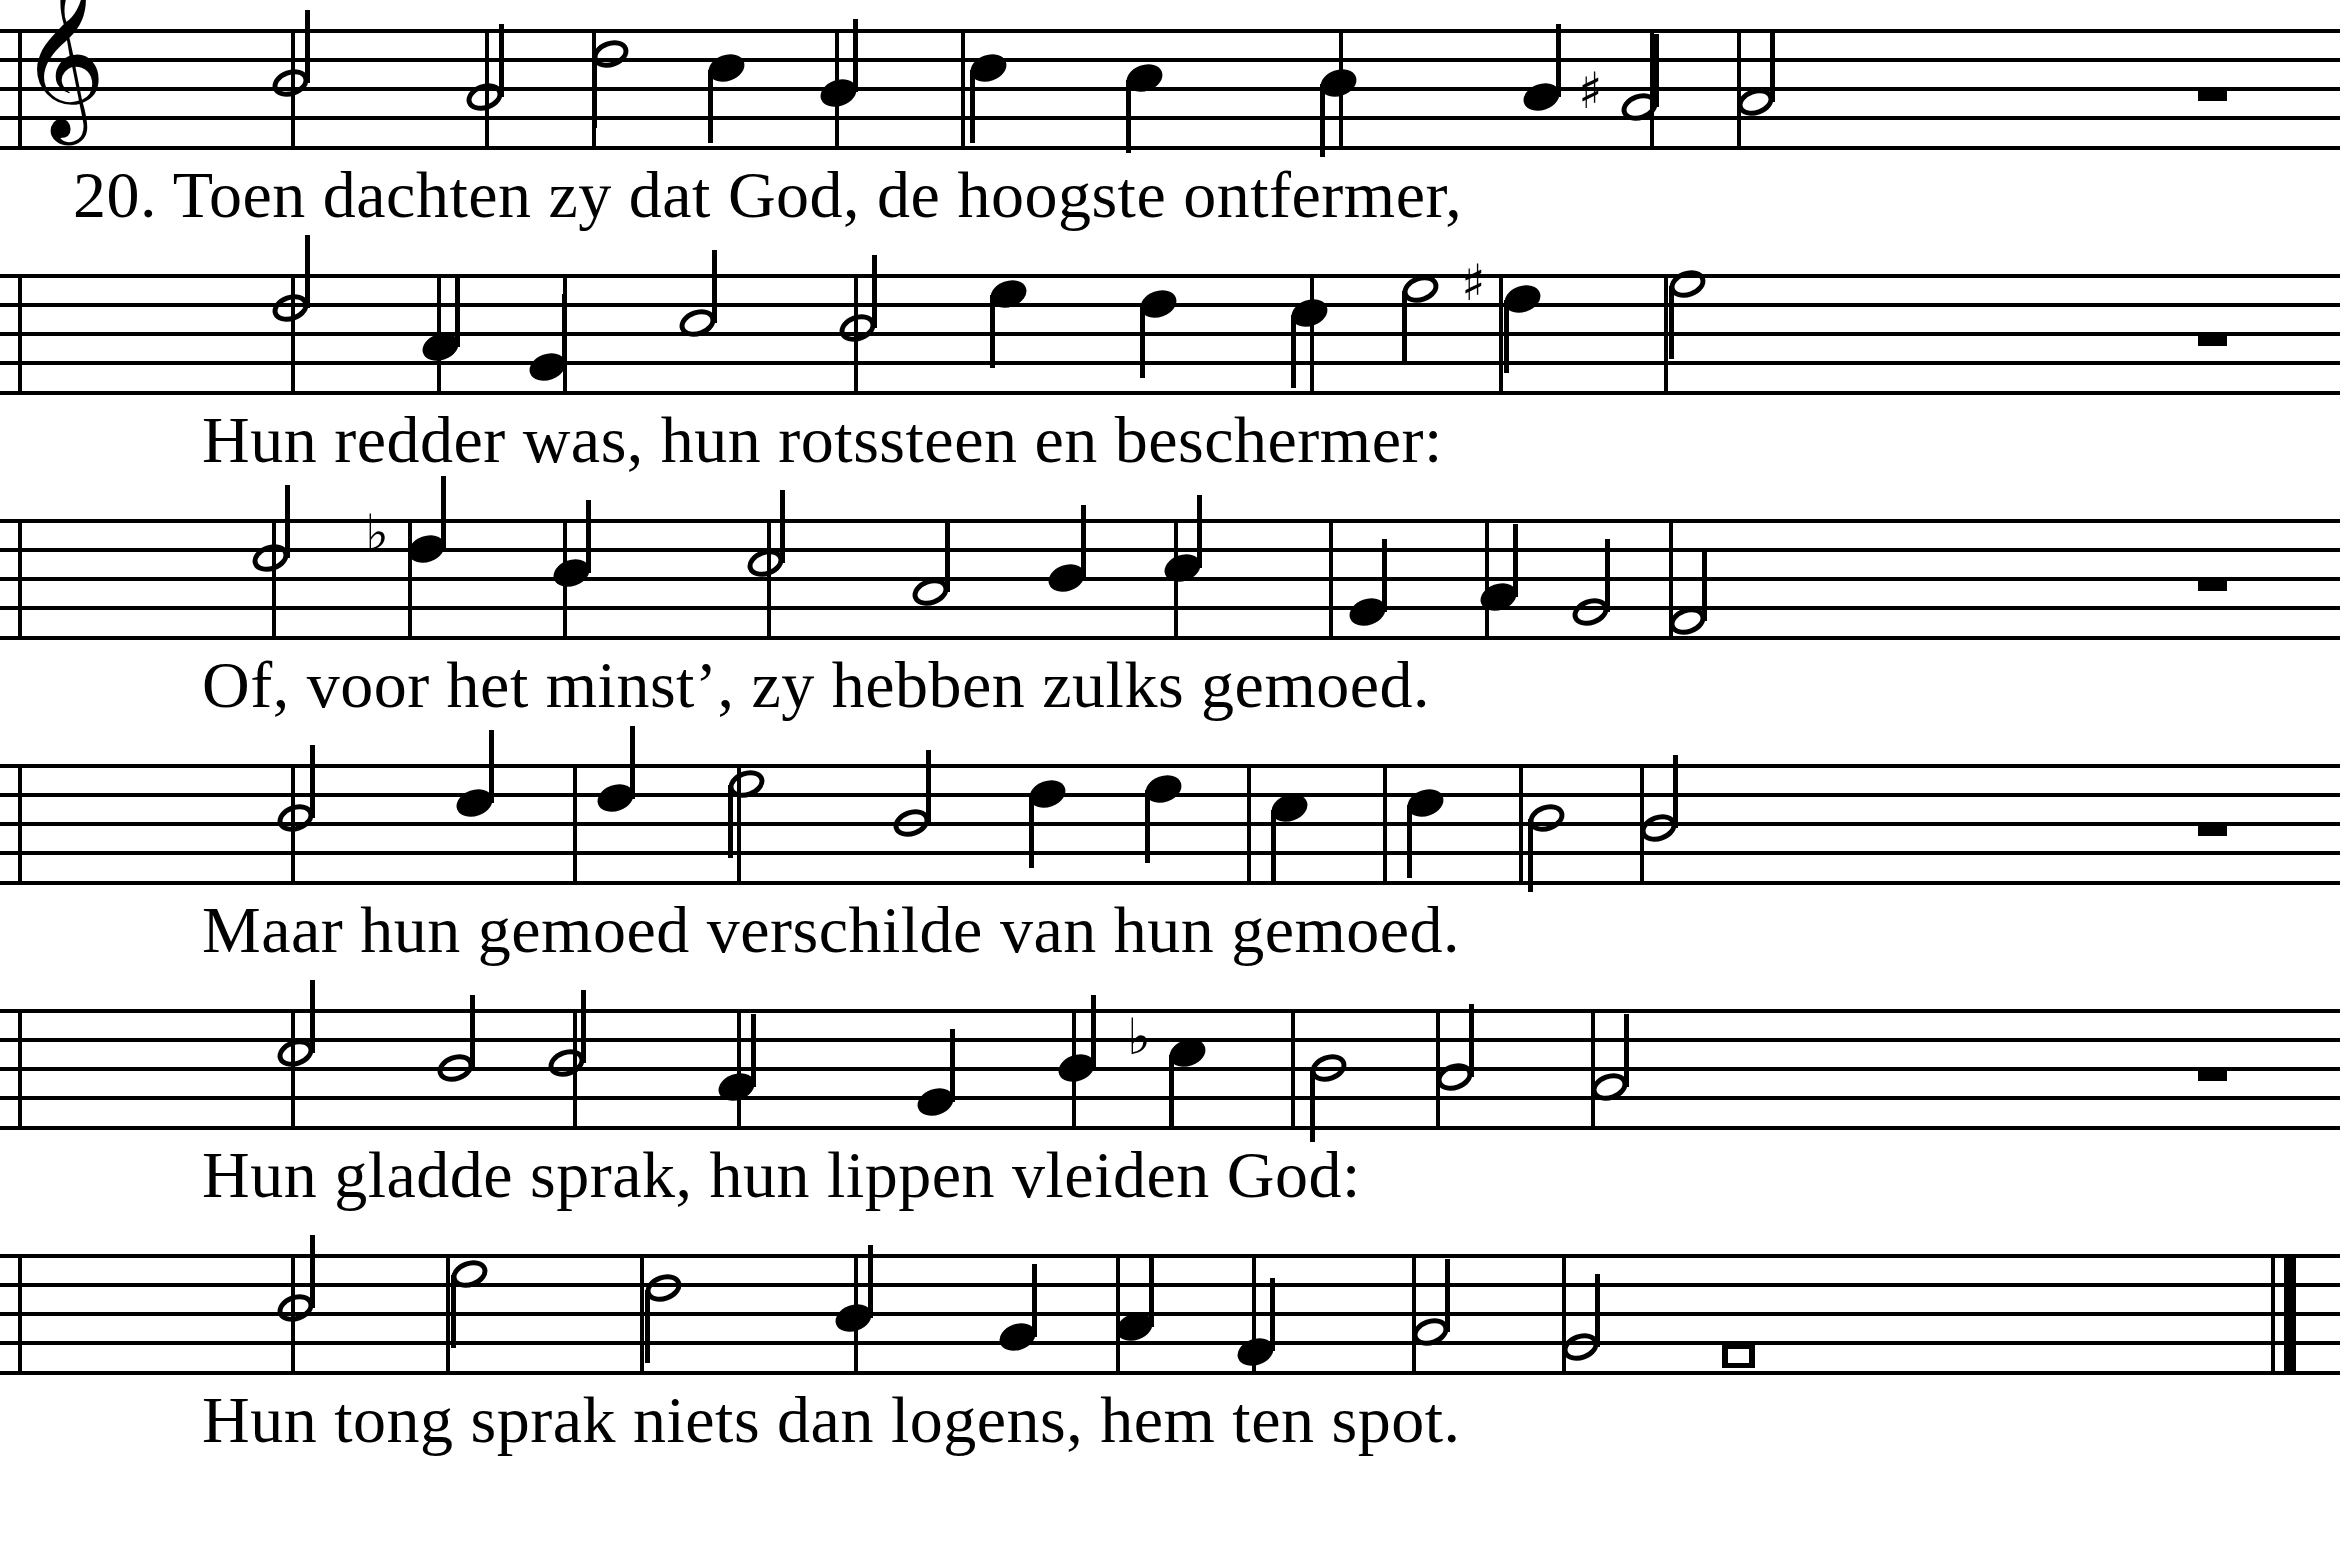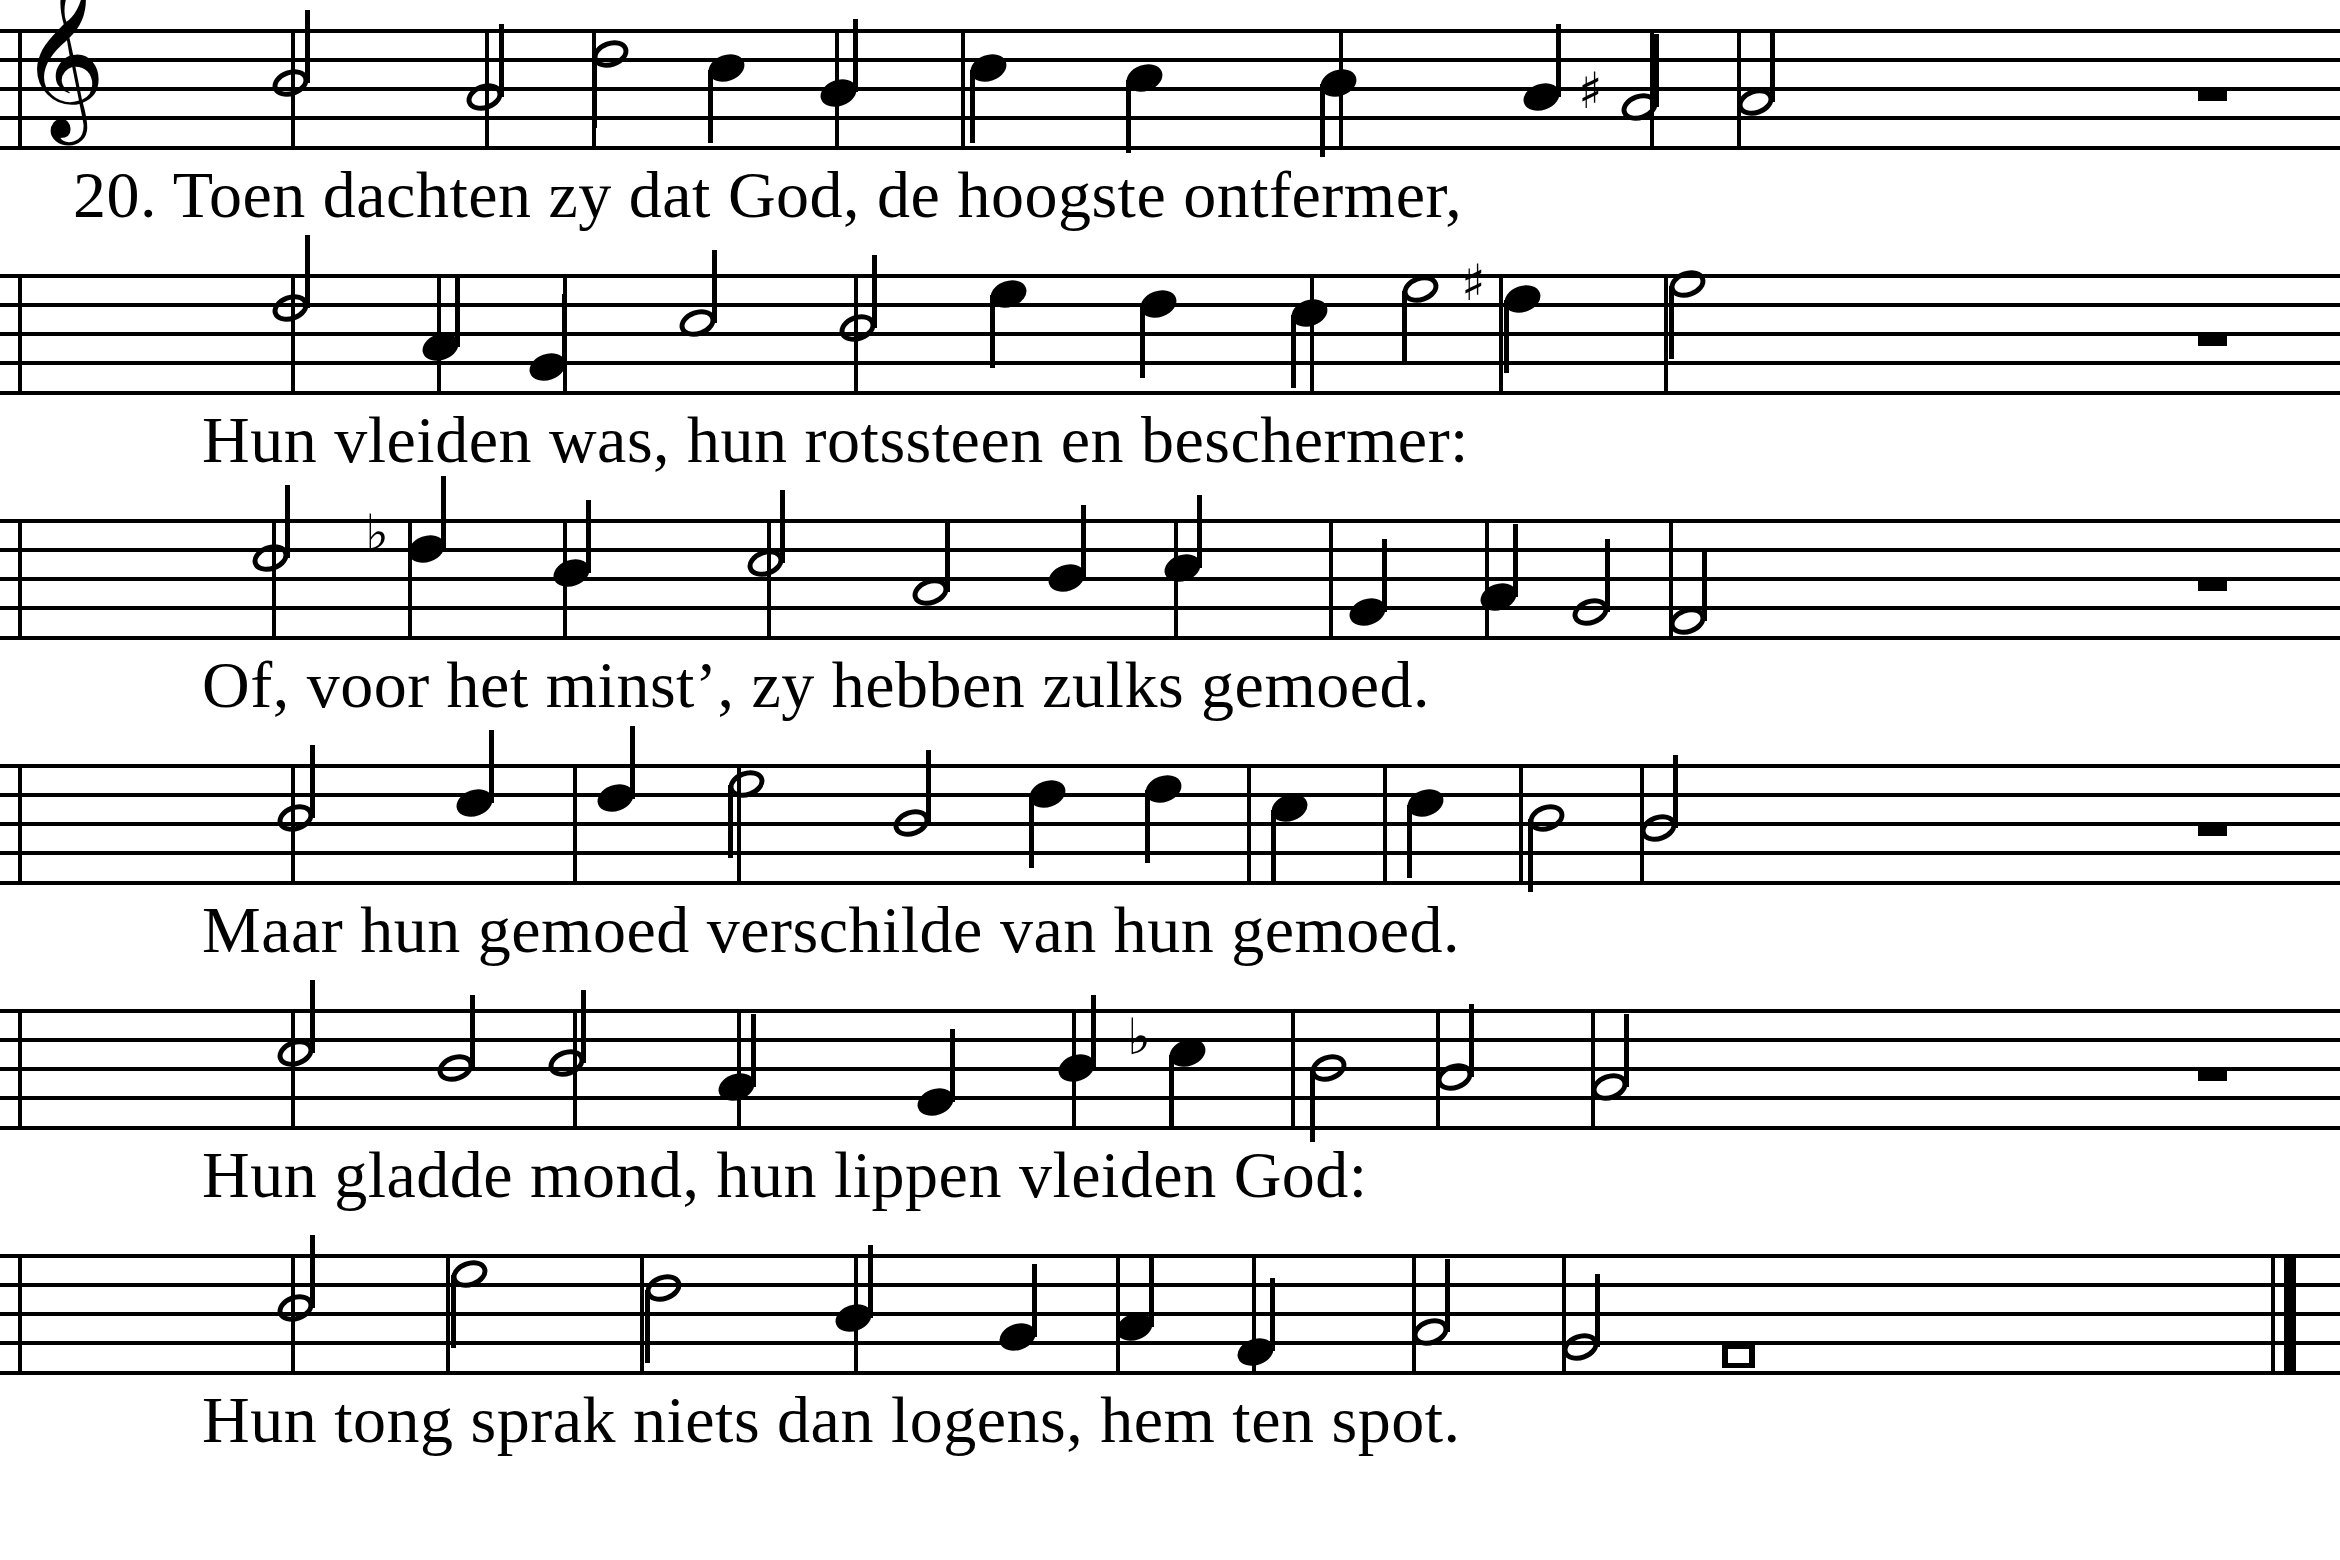--- a/index.html
+++ b/index.html
@@ -241,21 +241,21 @@
         <div class="stem" style="left: 1291px; top: 70px; height: 73px;"></div>
         <div class="note open" style="left: 1402px; top: 31px;"></div>
         <div class="stem" style="left: 1402px; top: 46px; height: 73px;"></div>
         <div class="note filled" style="left: 1504px; top: 41px;"></div>
         <div class="stem" style="left: 1504px; top: 55px; height: 73px;"></div>
         <div class="accidental" style="left: 1461px; top: 12.6px;">♯</div>
         <div class="note open" style="left: 1669px; top: 26px;"></div>
         <div class="stem" style="left: 1669px; top: 41px; height: 73px;"></div>
         <div class="restbar" style="left: 2198px; top: 87px;"></div>
       </div>
-      <div class="lyric indent">Hun vleiden was, hun rotssteen en beschermer:</div>
+      <div class="lyric indent">Hun redder was, hun rotssteen en beschermer:</div>
     </div>
     <div class="system">
       <div class="staff">
         <div class="lines">
           <div class="line l1"></div>
           <div class="line l2"></div>
           <div class="line l3"></div>
           <div class="line l4"></div>
           <div class="line l5"></div>
         </div>
@@ -371,21 +371,21 @@
         <div class="stem" style="left: 1169px; top: 75px; height: 73px;"></div>
         <div class="accidental" style="left: 1127px; top: 32px;">♭</div>
         <div class="note open" style="left: 1310px; top: 75px;"></div>
         <div class="stem" style="left: 1310px; top: 89px; height: 73px;"></div>
         <div class="note open" style="left: 1436px; top: 84px;"></div>
         <div class="stem" style="left: 1469px; top: 24px; height: 73px;"></div>
         <div class="note open" style="left: 1591px; top: 94px;"></div>
         <div class="stem" style="left: 1624px; top: 34px; height: 73px;"></div>
         <div class="restbar" style="left: 2198px; top: 87px;"></div>
       </div>
-      <div class="lyric indent">Hun gladde mond, hun lippen vleiden God:</div>
+      <div class="lyric indent">Hun gladde sprak, hun lippen vleiden God:</div>
     </div>
     <div class="system">
       <div class="staff">
         <div class="lines">
           <div class="line l1"></div>
           <div class="line l2"></div>
           <div class="line l3"></div>
           <div class="line l4"></div>
           <div class="line l5"></div>
         </div>

